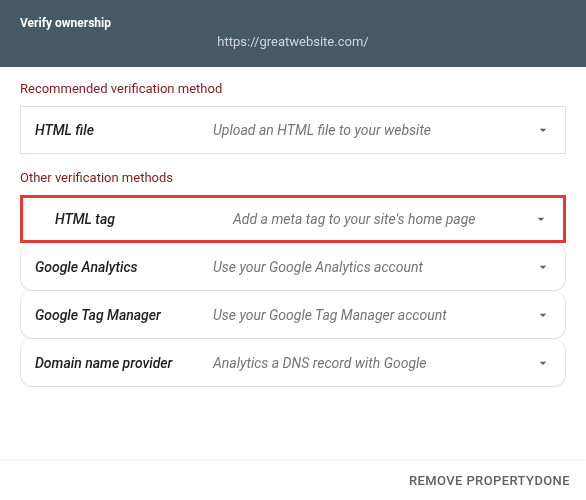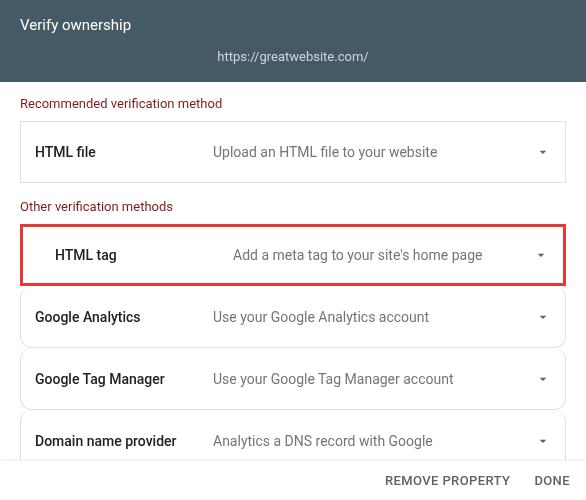--- a/index.html
+++ b/index.html
@@ -11,23 +11,23 @@
     display: flex;
     flex-direction: column;
     overflow: hidden;
   }
   .header {
     background: #455a64;
     color: #fff;
     padding: 16px 20px 18px 20px;
   }
   .header-title {
-    font-size: 15px;
-    font-weight: 400;
-    margin-bottom: 15px;
+    font-size: 12px;
+    font-weight: 700;
+    margin-bottom: 4px;
   }
   .header-url {
     font-size: 13px;
     color: #cfd8dc;
     text-align: center;
   }
   .content {
     flex: 1;
     padding: 14px 20px 0 20px;
     overflow-y: auto;
@@ -39,22 +39,23 @@
   }
   .section-label.second {
     margin-top: 16px;
   }
   .method {
     display: flex;
     align-items: center;
     border: 1px solid #e0e0e0;
     background: #fff;
     padding: 0 14px;
-    height: 62px;
+    height: 48px;
     cursor: pointer;
+    font-style: italic;
   }
   .method + .method {
     border-top: none;
     border-radius: 12px;
   }
   .method.highlighted {
     border: 3px solid #e53935;
     padding-left: 32px;
   }
   .method-name {
@@ -75,21 +76,20 @@
     flex-shrink: 0;
   }
   .chevron svg {
     display: block;
   }
   .footer {
     display: flex;
     justify-content: flex-end;
     align-items: center;
     padding: 12px 16px;
-    gap: 24px;
     box-shadow: 0 -1px 3px rgba(0,0,0,0.08);
   }
   .footer-btn {
     font-size: 13px;
     font-weight: 500;
     letter-spacing: 0.4px;
     color: #616161;
     cursor: pointer;
     text-transform: uppercase;
   }

